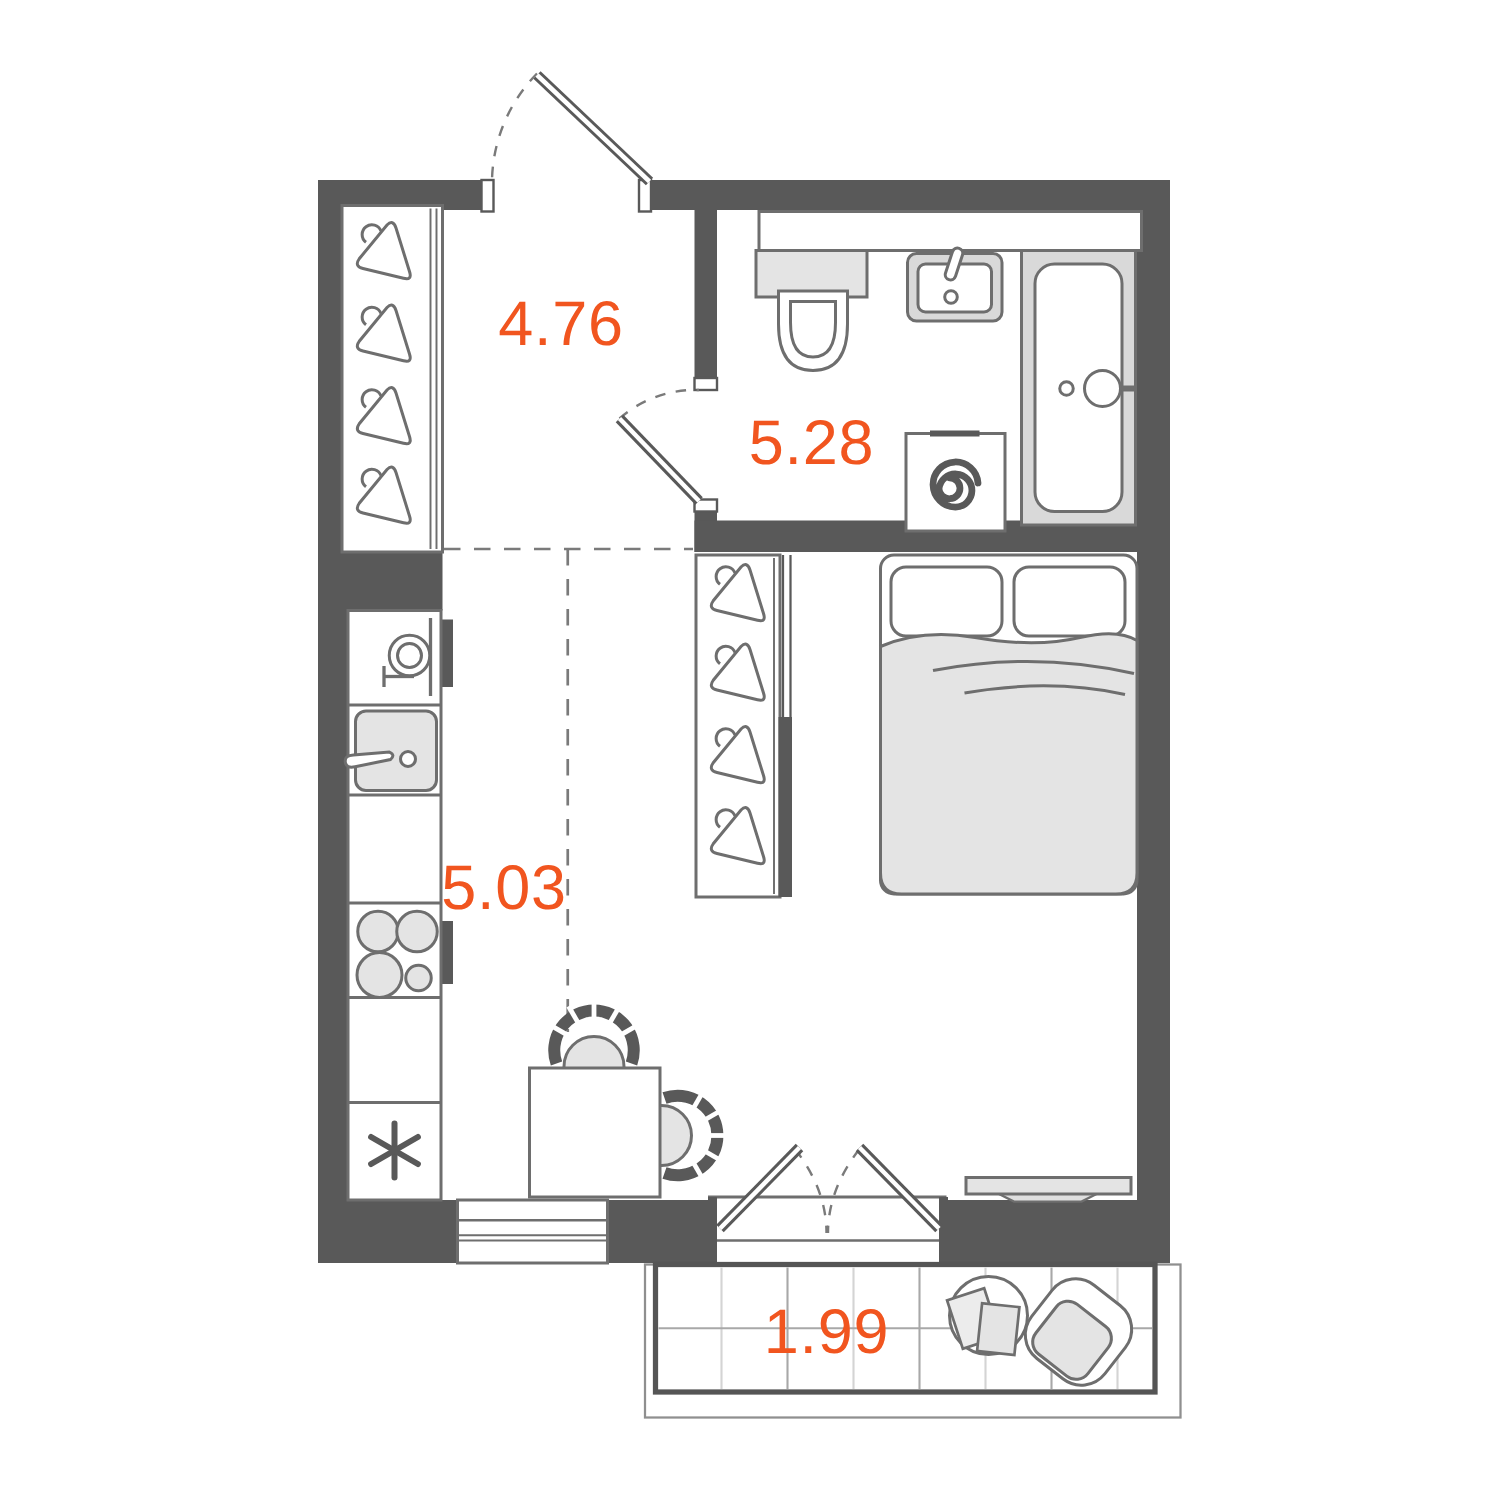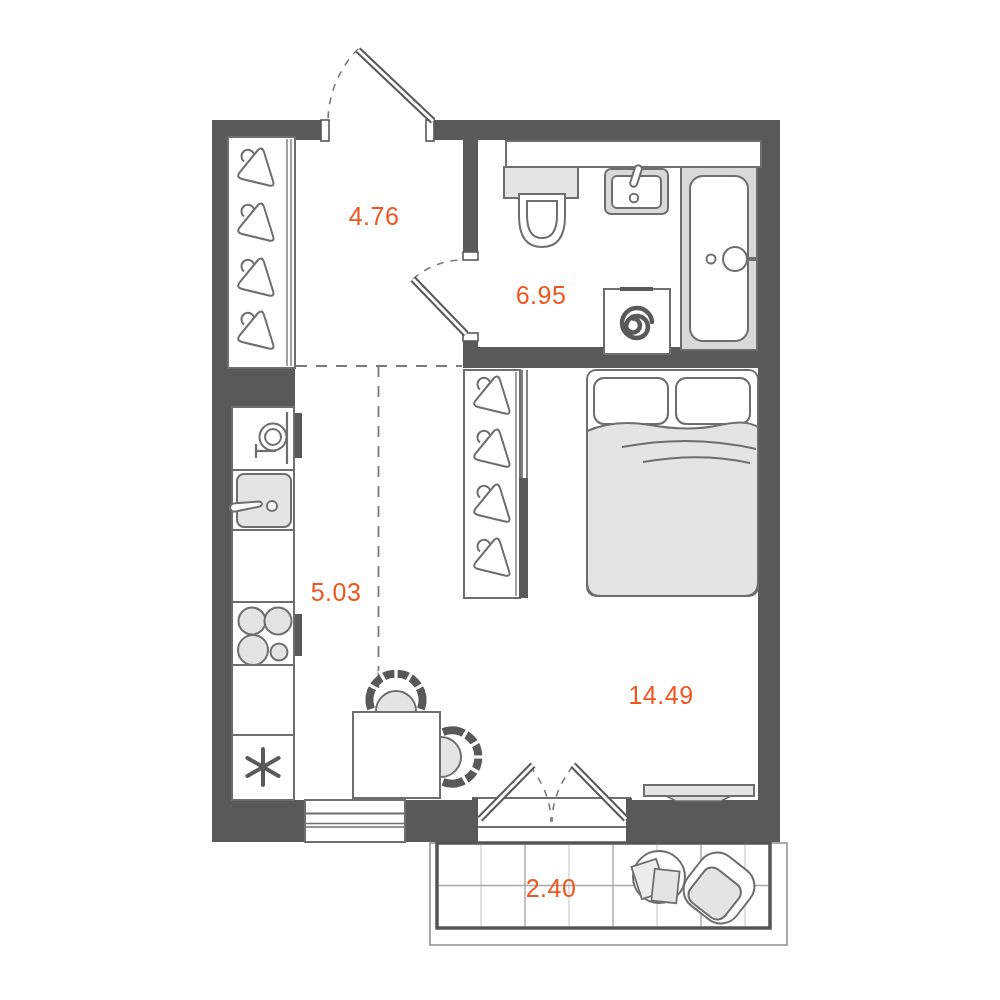--- a/index.html
+++ b/index.html
@@ -13,21 +13,21 @@
   .fg2 {fill:#D9D9D9;stroke:var(--outline,#6E6E6E);stroke-width:2;}
   .ln  {fill:none;stroke:var(--outline,#6E6E6E);}
   .dkl {fill:none;stroke:var(--wall,#595959);}
   .wl  {fill:none;stroke:#fff;}
   .jamb{fill:#fff;stroke:var(--wall,#595959);stroke-width:1.6;}
   .dash{fill:none;stroke:#7a7a7a;stroke-width:1.8;stroke-dasharray:11 9;}
   .darc{fill:none;stroke:#7a7a7a;stroke-width:1.6;stroke-dasharray:7 7;}
   .grid-l{stroke:#d4d4d4;stroke-width:1.4;}
   .grid-d{stroke:#a8a8a8;stroke-width:1.4;}
   .area-label{position:absolute;transform:translate(-50%,-50%);
-      color:var(--area-label,#F1551F);font-size:25px;letter-spacing:.5px;white-space:nowrap;}
+      color:var(--area-label,#F1551F);font-size:42px;letter-spacing:.5px;white-space:nowrap;}
 </style>
 </head>
 <body>
 
 <div class="plan">
 <svg width="1000" height="1000" viewBox="0 0 1000 1000">
   <defs>
     <g id="hanger">
       <path class="ln" stroke-width="2" fill="#fff" d="M 2,-22 Q 6,-26 8,-20 L 17,9 Q 19,15 13,13.5 L -14,7 Q -20,5.5 -16.5,0.5 Z"></path>
       <path class="ln" stroke-width="2" d="M -2,-18 A 6.5,6.5 0 1 0 -12,-10.5"></path>
@@ -228,17 +228,16 @@
       </g>
     </g>
     <g transform="translate(719,888) rotate(38)">
       <rect class="fw" stroke-width="2.2" x="-31" y="-31" width="62" height="62" rx="20"></rect>
       <rect class="fg" x="-22" y="-14" width="44" height="42" rx="10"></rect>
     </g>
   </g>
 </svg>
 
 <div class="area-label" style="left:374px;top:216px">4.76</div>
-<div class="area-label" style="left:541px;top:295px">6.95</div>
+<div class="area-label" style="left:541px;top:295px">5.28</div>
 <div class="area-label" style="left:336px;top:592px">5.03</div>
-<div class="area-label" style="left:661px;top:695px">14.49</div>
-<div class="area-label" style="left:551px;top:888px">2.40</div>
+<div class="area-label" style="left:551px;top:888px">1.99</div>
 </div>
 
 </body></html>

